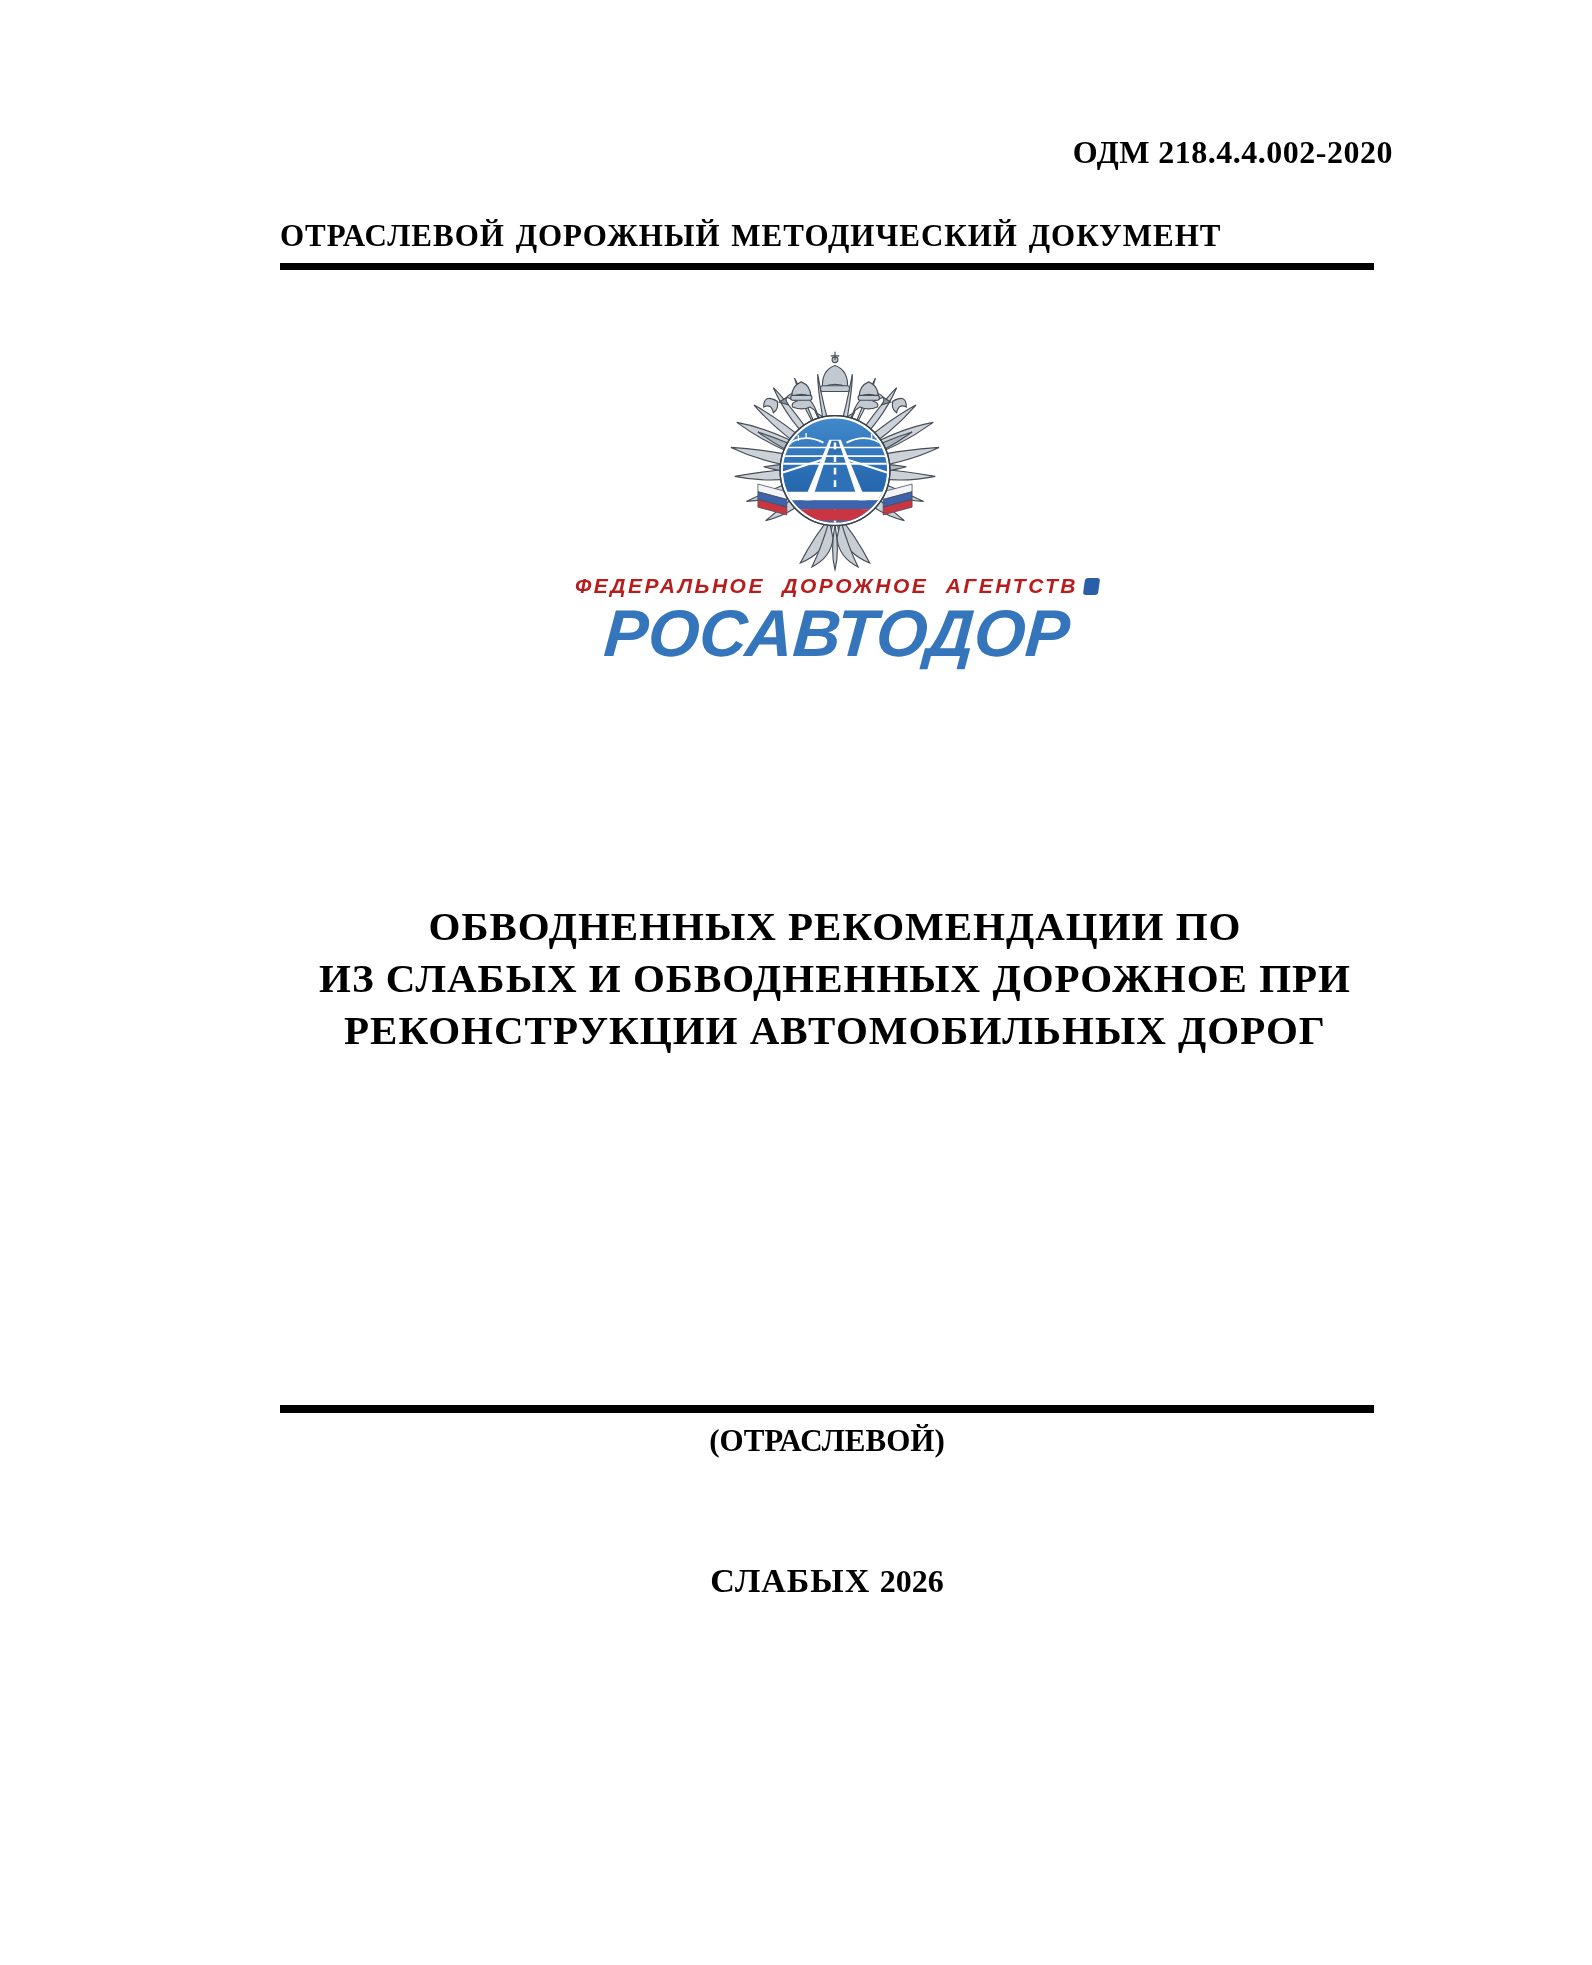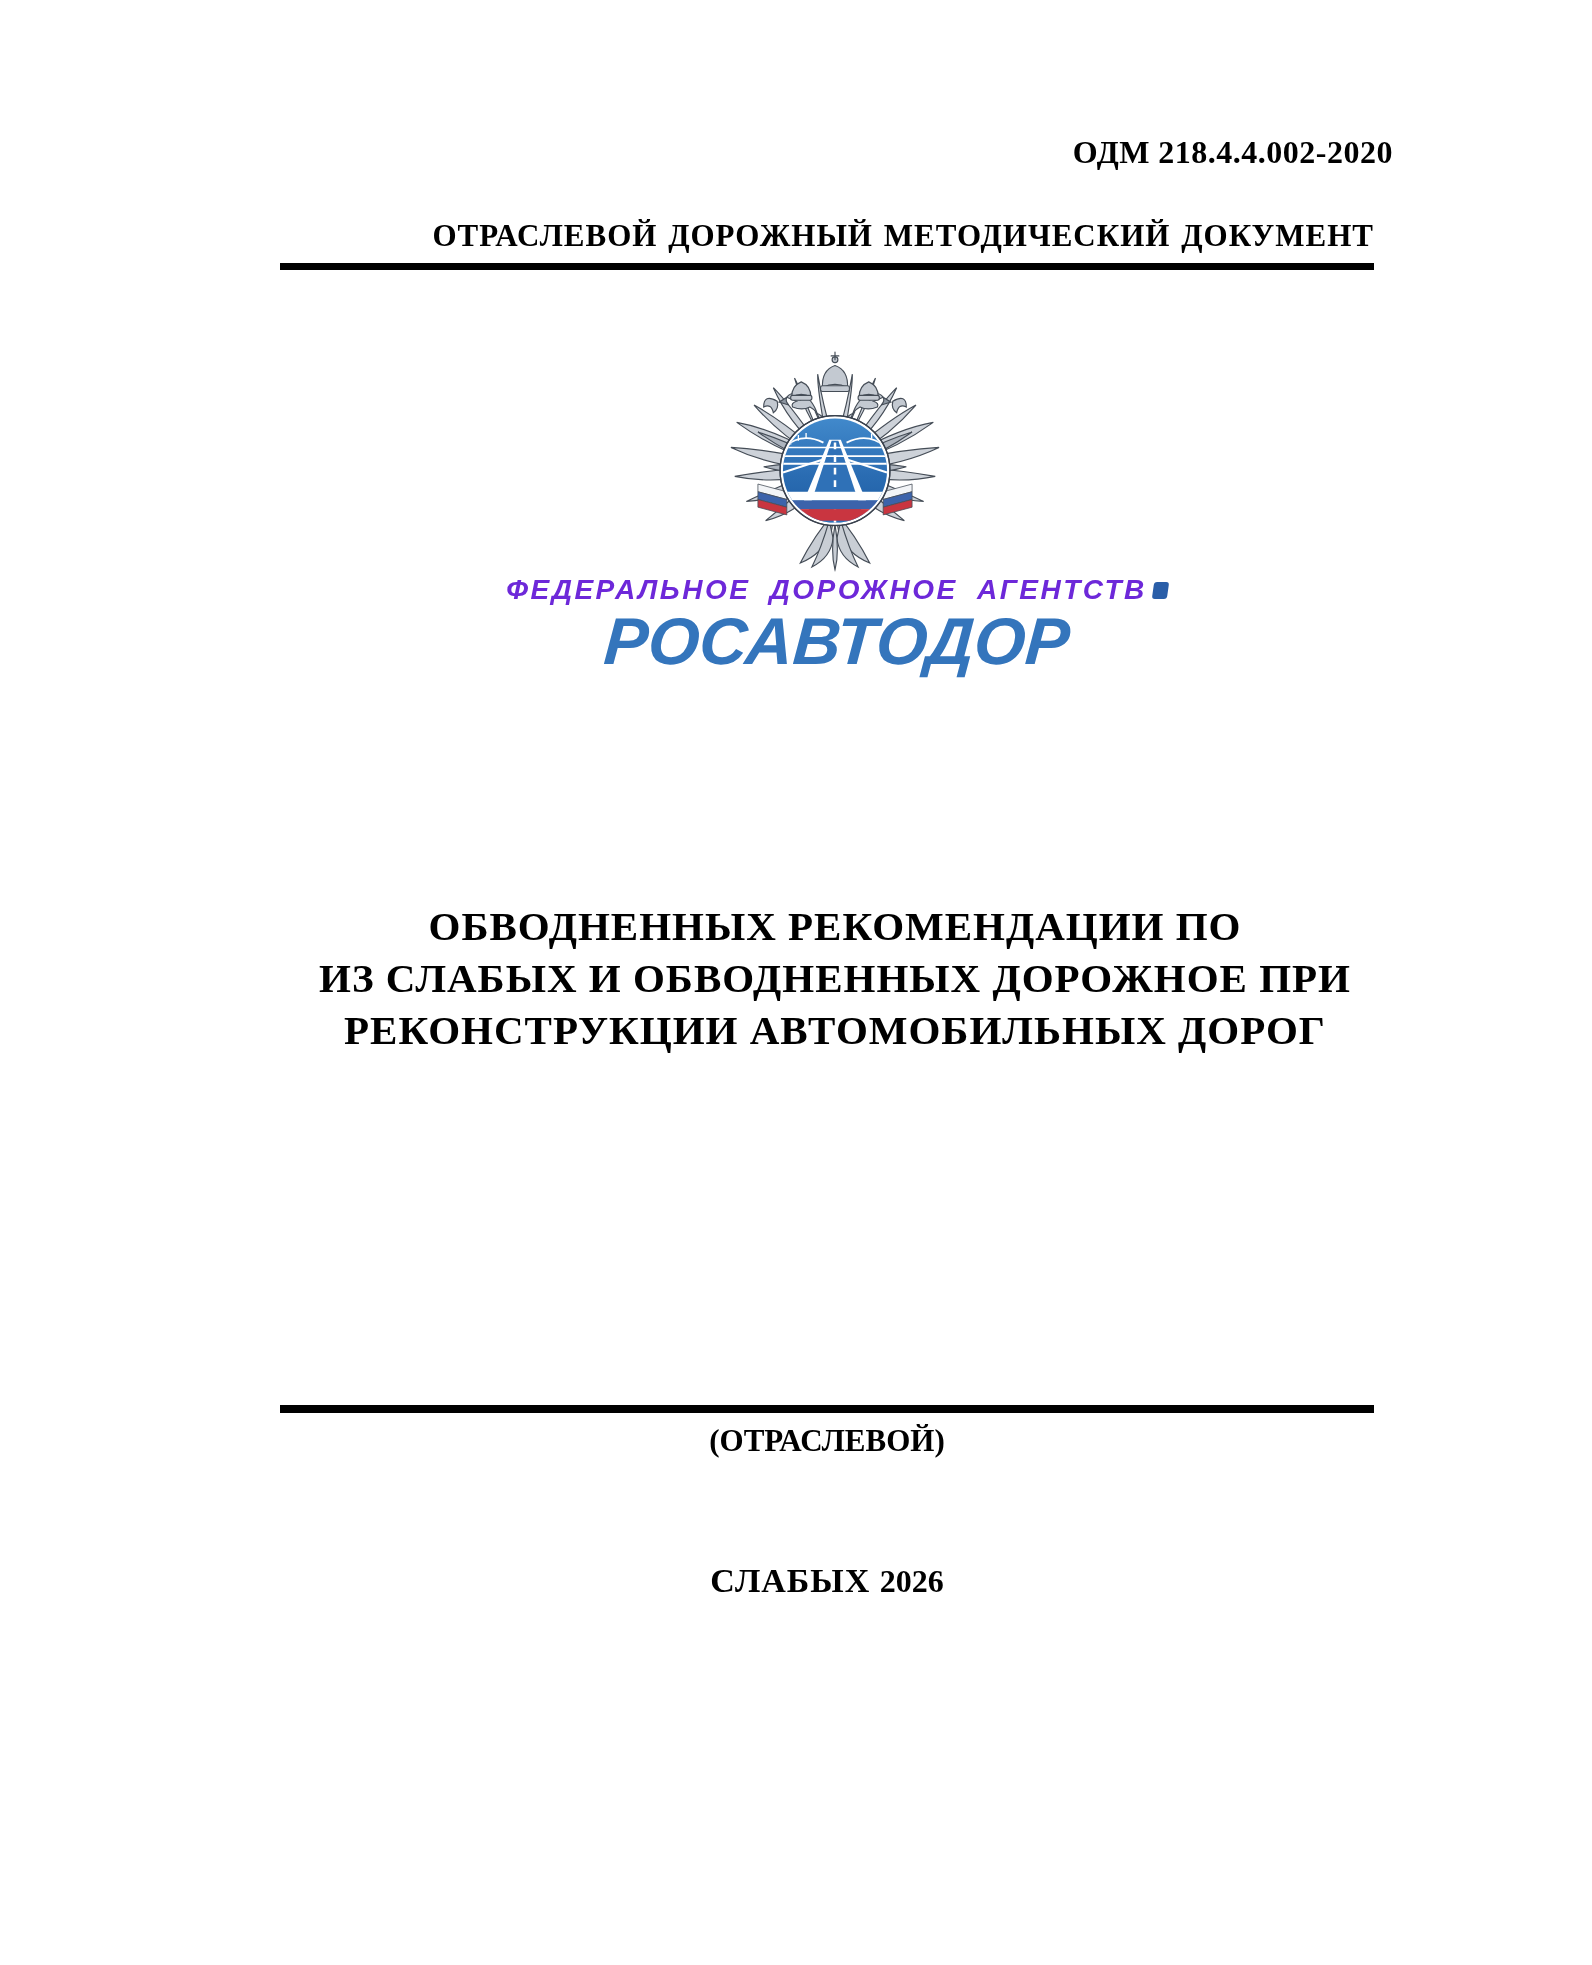--- a/index.html
+++ b/index.html
@@ -11,37 +11,37 @@
     color:#000;
     overflow:hidden;
   }
   .doc-number{
     position:absolute;top:134px;right:199px;
     font-size:32px;font-weight:bold;letter-spacing:0.5px;
     white-space:nowrap;
   }
   .header-band{
     position:absolute;left:280px;top:218px;width:1094px;
-    text-align:right;
+    text-align:left;
     font-size:31px;font-weight:bold;letter-spacing:1px;word-spacing:2px;
     padding-bottom:9px;
     border-bottom:7px solid #000;
     white-space:nowrap;
   }
   .emblem{
     position:absolute;left:729px;top:343px;width:212px;height:232px;
   }
   .logo-text{
     position:absolute;left:282px;top:574px;width:1110px;
     text-align:center;
     font-family:"Liberation Sans", sans-serif;
   }
   .agency-line{
-    font-size:28px;font-weight:bold;font-style:italic;
-    color:#6d28d9;letter-spacing:2.5px;word-spacing:9px;
+    font-size:21px;font-weight:bold;font-style:italic;
+    color:#b91c1c;letter-spacing:2.5px;word-spacing:9px;
     white-space:nowrap;
     display:flex;align-items:center;justify-content:center;gap:6px;
   }
   .agency-dot{
     display:inline-block;width:15px;height:17px;border-radius:3px;
     background:#2a5ea8;transform:skewX(-8deg);
   }
   .brand-line{
     margin-top:2px;
     font-size:66px;font-weight:bold;font-style:italic;

